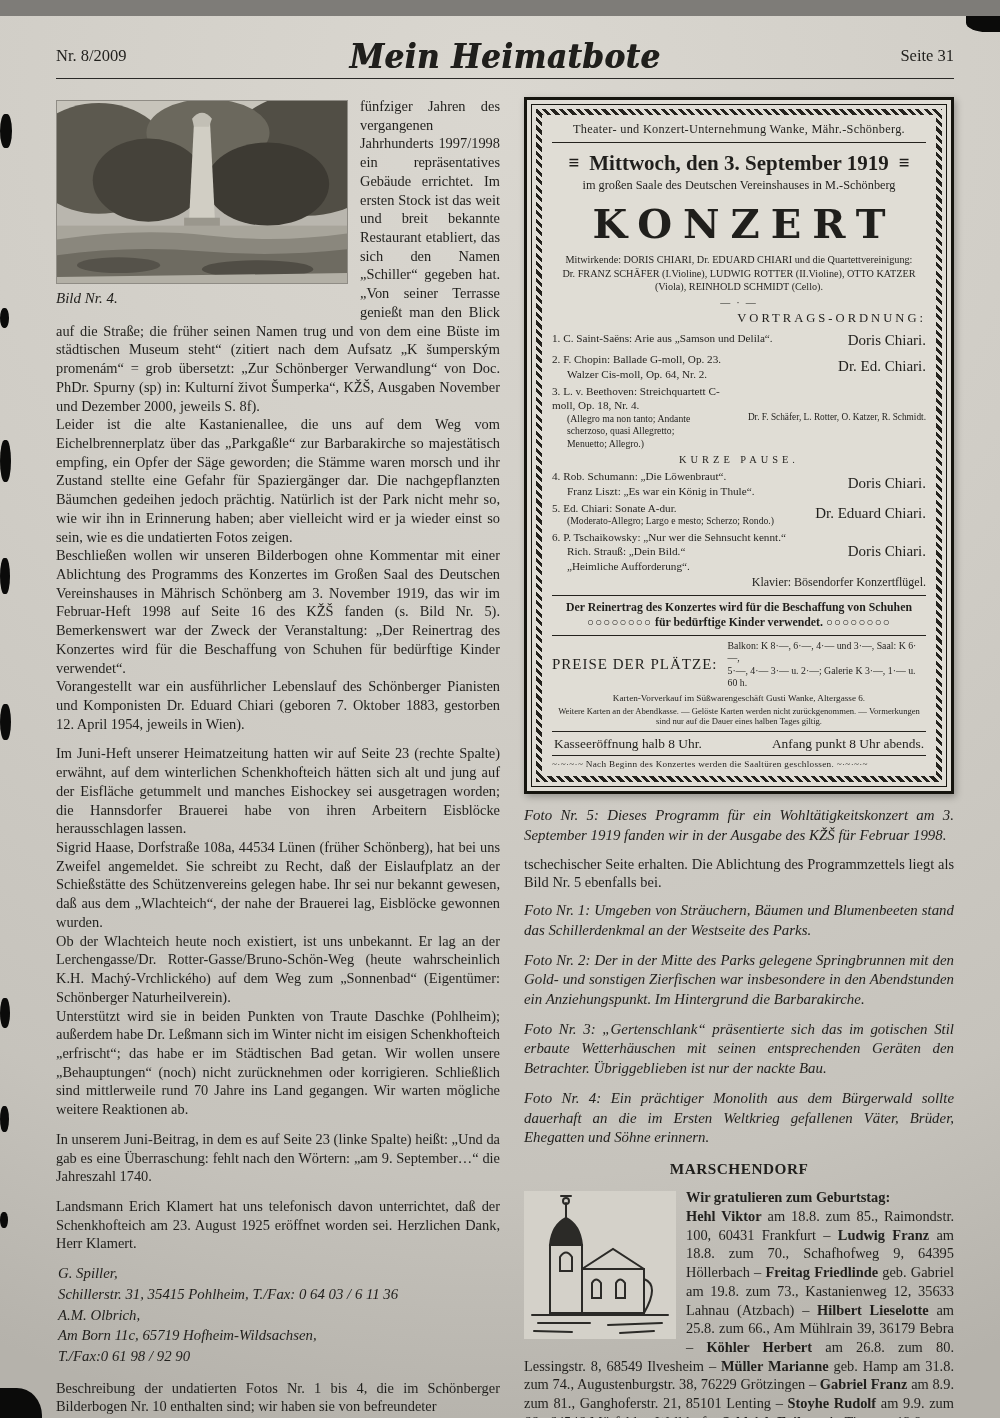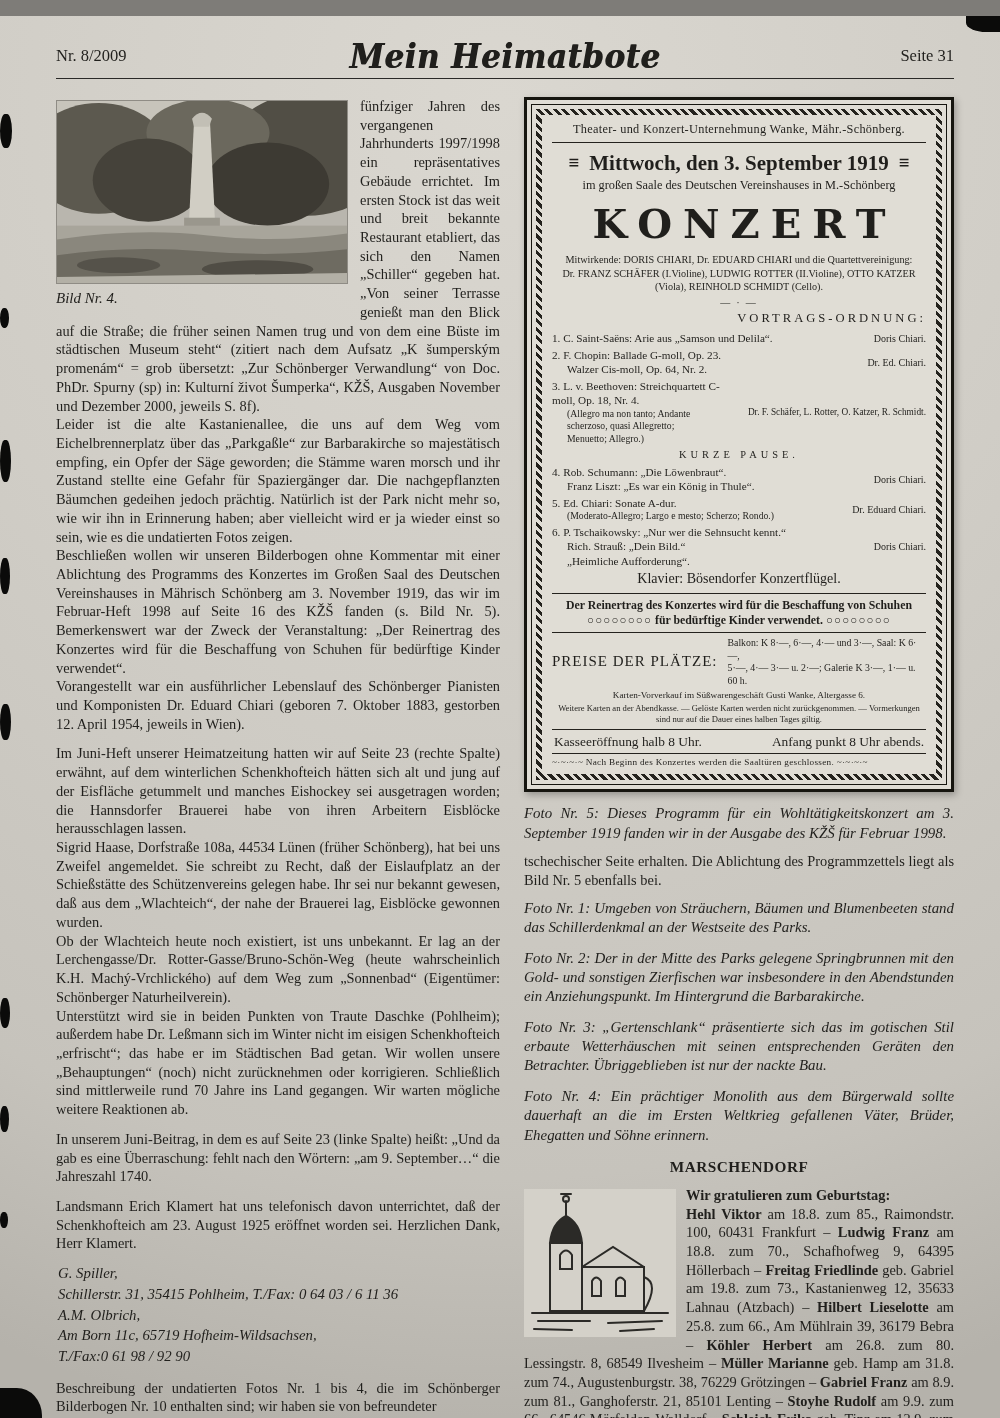--- a/index.html
+++ b/index.html
@@ -42,23 +42,23 @@
   .p-date .bars{font-size:19px;font-weight:700}
   .p-venue{font-size:12.3px;text-align:center;margin-top:1px}
   .p-title{font-family:"DejaVu Serif",serif;font-size:40px;font-weight:700;text-align:center;letter-spacing:11px;text-indent:11px;margin:4px 0 3px}
   .p-perf{font-size:10.2px;text-align:center;line-height:1.32}
   .p-orn{text-align:center;font-size:10px;margin:2px 0 1px;letter-spacing:2px}
   .p-vo{font-size:12.6px;text-align:right;letter-spacing:3px;margin:1px 0 5px}
   .p-item{display:flex;align-items:flex-start;gap:20px;margin-bottom:2px;font-size:11.2px}
   .p-item .tx{flex:1;min-width:0}
   .p-item .extra{padding-left:15px}
   .p-item .sub{font-size:9.7px;padding-left:15px;line-height:1.28}
-  .p-item .perf{font-size:10px;white-space:nowrap;align-self:center}
+  .p-item .perf{font-size:15px;white-space:nowrap;align-self:center}
   .p-pause{text-align:center;letter-spacing:4px;font-size:10.4px;margin:3px 0}
-  .p-klavier{text-align:center;font-size:14px;margin:2px 0 4px}
+  .p-klavier{text-align:right;font-size:12px;margin:2px 0 4px}
   .rule{border:0;border-top:1.5px solid #24221d;margin:4px 0}
   .p-benefit{text-align:center;font-weight:700;font-size:11.8px;line-height:1.3}
   .p-benefit .circ{font-weight:400;letter-spacing:1px}
   .p-prices{display:flex;gap:10px;align-items:center;margin:3px 0}
   .p-prices .lbl{font-size:15px;letter-spacing:1px;white-space:nowrap}
   .p-prices .val{font-size:9.8px;line-height:1.28;flex:1}
   .p-presale{font-size:9.2px;text-align:center;margin-top:1px}
   .p-presale2{font-size:8.6px;text-align:center;line-height:1.25;margin-top:1px}
   .p-kasse{display:flex;justify-content:space-between;font-size:13.4px;padding:3px 2px;border-top:1.5px solid #24221d;border-bottom:1.5px solid #24221d;margin-top:4px}
   .p-close{font-size:9.2px;margin-top:3px;letter-spacing:.3px}

